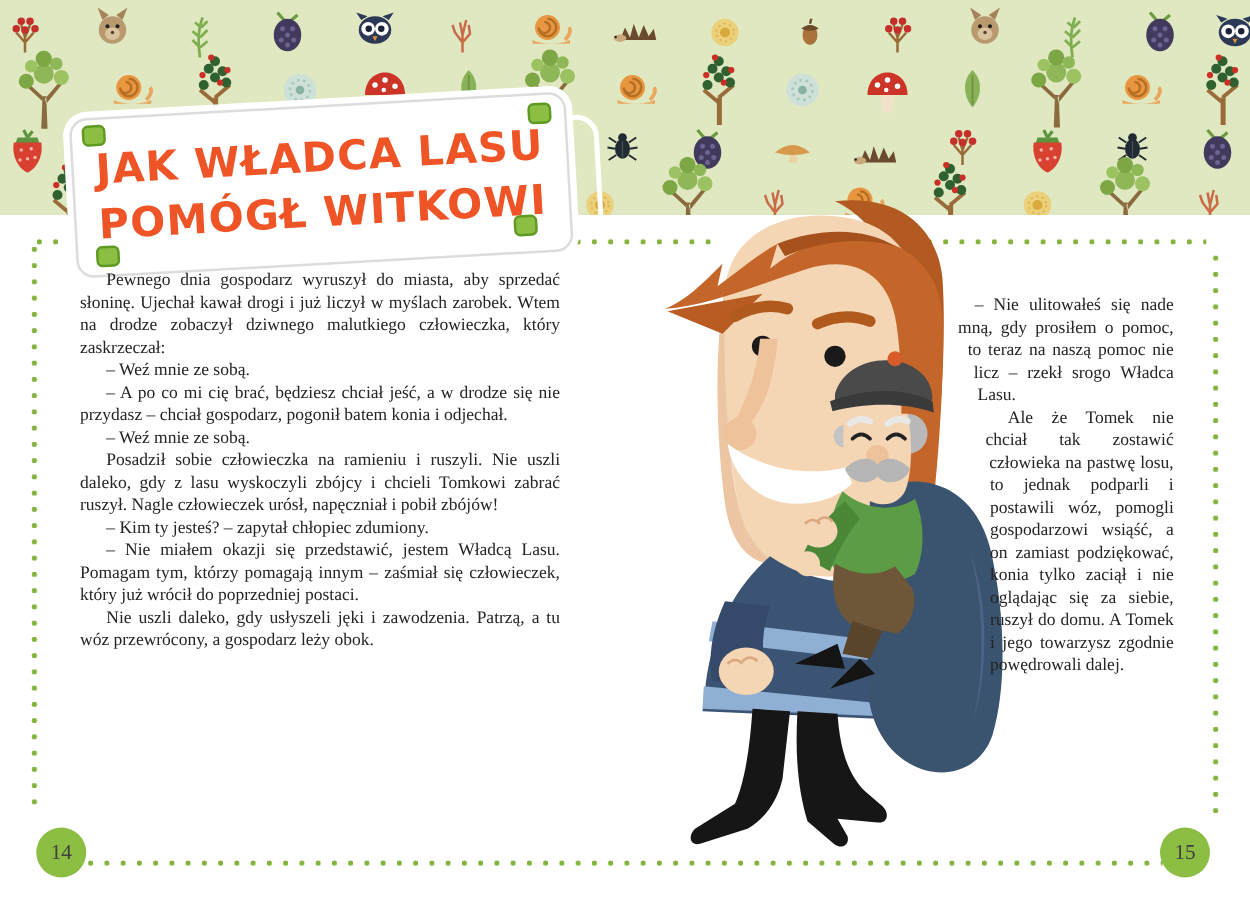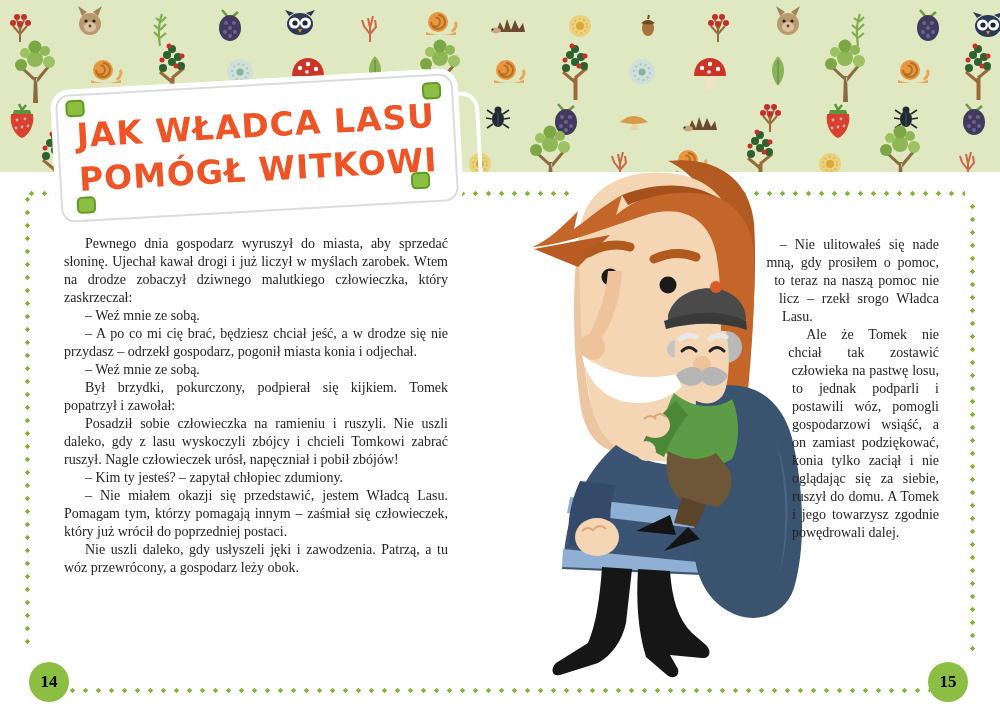--- a/index.html
+++ b/index.html
@@ -41,28 +41,28 @@
   
   .dots-h{position:absolute;height:5px;z-index:2;
     background-image:radial-gradient(circle,var(--dot) 2px,transparent 2.3px);
     background-size:13px 5px;background-position:center left;background-repeat:repeat-x;}
   .dots-v{position:absolute;width:5px;z-index:2;
     background-image:radial-gradient(circle,var(--dot) 2px,transparent 2.3px);
     background-size:5px 13px;background-position:top center;background-repeat:repeat-y;}
   
   .pagenum{
     position:absolute;width:40px;height:40px;border-radius:50%;
-    background:var(--accent);color:#000000;z-index:6;
+    background:var(--accent);color:#404040;z-index:6;
     display:flex;align-items:center;justify-content:center;
-    font-size:17px;font-weight:bold;
+    font-size:17px;font-weight:normal;
   }
   
   .col{position:absolute;z-index:5;text-align:justify;font-size:14px;line-height:18px;}
   .col p{margin:0;text-indent:21px;}
-  .col-left{left:64px;top:235px;width:384px;}
+  .col-left{left:64px;top:216px;width:384px;}
   .col-right{left:742px;top:236px;width:197px;font-family:Liberation Serif, serif;}
   .wrap-shim{
     float:left;width:50px;height:235px;margin-top:198px;
     shape-outside:polygon(0 0,18% 0,70% 14%,100% 34%,100% 78%,86% 100%,0 100%);
   }
   
   .illustration{position:absolute;left:518px;top:153px;width:292px;height:545px;z-index:4;}
 </style>
 </head>
 <body>
@@ -340,23 +340,22 @@
   <ellipse cx="137" cy="272" rx="15" ry="13" fill="#f4d5b4"></ellipse>
   <path d="M126,266 Q132,260 138,266 M136,264 Q142,258 148,264" stroke="#d9a87f" stroke-width="2" fill="none"></path>
 
   <path d="M84,414 L114,416 L108,470 C104,488 94,502 80,510 L42,522 C34,524 32,516 38,510 L70,490 C78,472 82,444 84,414 Z" fill="#161616"></path>
   <path d="M120,416 L152,418 C154,446 160,466 174,480 L188,492 C194,498 192,506 184,505 L152,502 L160,516 C162,523 155,527 149,522 L128,504 C120,478 118,448 120,416 Z" fill="#161616"></path>
 </svg>
 
 <div class="col col-left">
     <p>Pewnego dnia gospodarz wyruszył do miasta, aby sprzedać słoninę. Ujechał kawał drogi i już liczył w myślach zarobek. Wtem na drodze zobaczył dziwnego malutkiego człowieczka, który zaskrzeczał:</p>
     <p>– Weź mnie ze sobą.</p>
-    <p>– A po co mi cię brać, będziesz chciał jeść, a w drodze się nie przydasz – odrzekł gospodarz, pogonił miasta konia i odjechał.</p>
+    <p>– A po co mi cię brać, będziesz chciał jeść, a w drodze się nie przydasz – chciał gospodarz, pogonił batem konia i odjechał.</p>
     <p>– Weź mnie ze sobą.</p>
-    <p>Był brzydki, pokurczony, podpierał się kijkiem. Tomek popatrzył i zawołał:</p>
     <p>Posadził sobie człowieczka na ramieniu i ruszyli. Nie uszli daleko, gdy z lasu wyskoczyli zbójcy i chcieli Tomkowi zabrać ruszył. Nagle człowieczek urósł, napęczniał i pobił zbójów!</p>
     <p>– Kim ty jesteś? – zapytał chłopiec zdumiony.</p>
     <p>– Nie miałem okazji się przedstawić, jestem Władcą Lasu. Pomagam tym, którzy pomagają innym – zaśmiał się człowieczek, który już wrócił do poprzedniej postaci.</p>
     <p>Nie uszli daleko, gdy usłyszeli jęki i zawodzenia. Patrzą, a tu wóz przewrócony, a gospodarz leży obok.</p>
   </div>
 
 <div class="col col-right">
   <div class="wrap-shim"></div>
 <p>– Nie ulitowałeś się nade mną, gdy prosiłem o pomoc, to teraz na naszą pomoc nie licz – rzekł srogo Władca Lasu.</p>
     <p>Ale że Tomek nie chciał tak zostawić człowieka na pastwę losu, to jednak podparli i postawili wóz, pomogli gospodarzowi wsiąść, a on zamiast podziękować, konia tylko zaciął i nie oglądając się za siebie, ruszył do domu. A Tomek i jego towarzysz zgodnie powędrowali dalej.</p>

